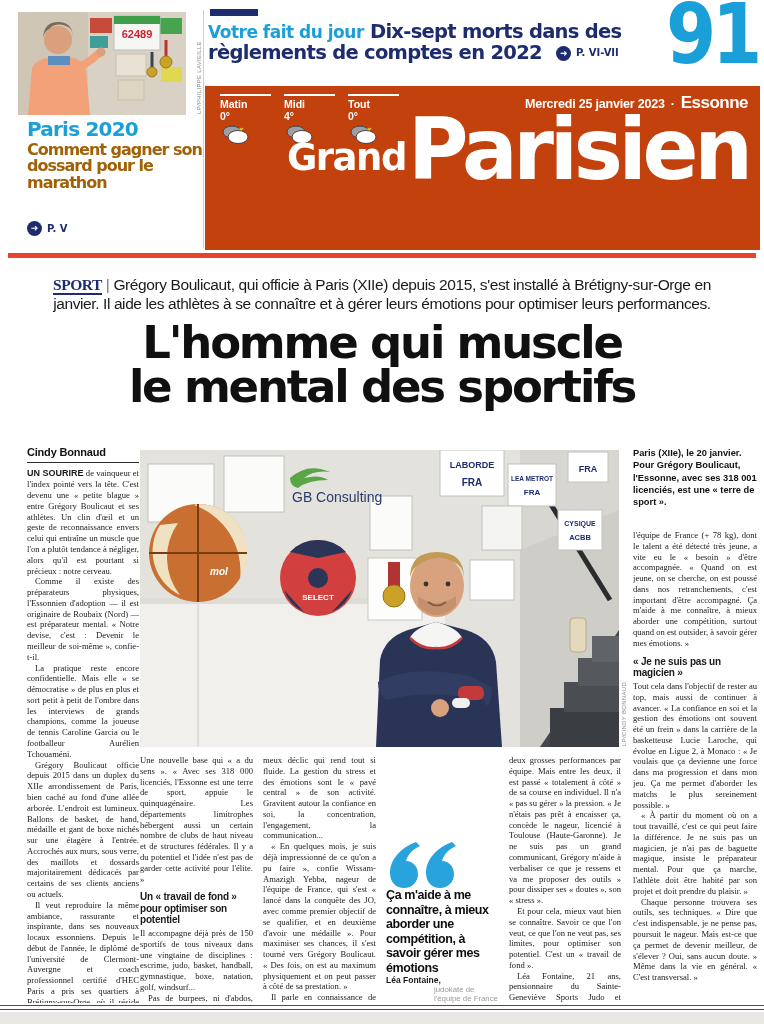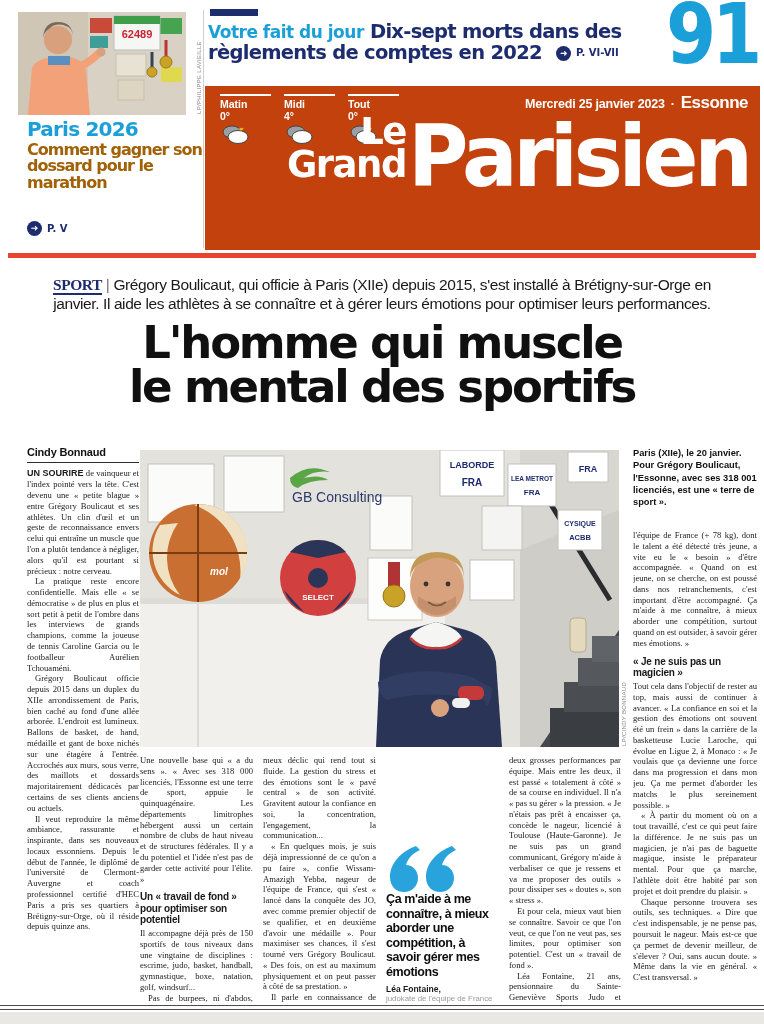--- a/index.html
+++ b/index.html
@@ -45,22 +45,22 @@
   .col p{margin:0;}
   .col p + p{text-indent:8px;}
   .col .lead{font-family:"Liberation Sans",sans-serif;font-weight:bold;font-size:9px;}
   .subhead{font-family:"Liberation Sans",sans-serif;font-weight:bold;font-size:10px;line-height:1.12;
        letter-spacing:-0.2px;margin:7px 0 3px 0;text-align:left;text-indent:0;}
   .caption{font-family:"Liberation Sans",sans-serif;font-weight:bold;font-size:9.3px;line-height:1.32;
        color:#111;text-align:left;}
   .quote-block{display:flex;flex-direction:column;justify-content:flex-end;}
   .quote-text{font-family:"Liberation Sans",sans-serif;font-weight:bold;font-size:12.5px;
        line-height:1.16;letter-spacing:-0.4px;color:#0e0e0e;margin-top:0;}
-  .quote-author{font-family:"Liberation Sans",sans-serif;font-weight:bold;font-size:8.5px;margin-top:5px;}
-  .quote-role{font-family:"Liberation Sans",sans-serif;font-size:7.8px;color:#9a9a9a;}
+  .quote-author{font-family:"Liberation Sans",sans-serif;font-weight:bold;font-size:8.5px;}
+  .quote-role{font-family:"Liberation Sans",sans-serif;font-size:7.8px;color:#9a9a9a;margin-left:48px;}
   .vline{background:#cfcfcf;width:1px;}
   .navybar{background:#1d2c6e;}
   .bottom-rule{border-top:1.5px solid #4c4c4c;border-bottom:1.5px solid #4c4c4c;height:3px;}
   .bottom-band{background:#e9e8e4;}
   svg text{font-family:"Liberation Sans",sans-serif;}
 </style>
 </head>
 <body>
 
 <div class="abs" style="left:18px;top:12px;width:168px;height:120px">
@@ -86,21 +86,21 @@
     <path d="M10,103 L14,56 Q18,47 34,45 L52,45 Q66,48 68,58 L72,103 Z" fill="#f2a179"></path>
     <path d="M30,44 h22 v9 h-22 z" fill="#5a8fc0"></path>
     <circle cx="40" cy="28" r="14" fill="#d8a07c"></circle>
     <path d="M25,26 Q26,10 40,10 Q55,10 55,26 Q55,16 48,14 Q38,10 31,17 Q26,20 25,26 Z" fill="#7b6a58"></path>
     <path d="M54,58 Q70,52 80,42" stroke="#f2a179" stroke-width="8" fill="none" stroke-linecap="round"></path>
     <circle cx="83" cy="40" r="4.5" fill="#d8a07c"></circle>
   </svg>
 </div>
 <div class="abs vcredit sans" style="left:196px;top:14px;height:100px">LP/PHILIPPE LAVIEILLE</div>
 
-<div class="abs heavy teaser-section" style="left:27px;top:119px">Paris 2026</div>
+<div class="abs heavy teaser-section" style="left:27px;top:119px">Paris 2020</div>
 <div class="abs heavy teaser-title" style="left:27px;top:142px;width:175px">Comment gagner son dossard pour le marathon</div>
 <div class="abs pageref" style="left:27px;top:221px">
   <span class="arrow-circle">➜</span>
   <span class="heavy pageref-label">P. V</span>
 </div>
 
 <div class="abs vline" style="left:203px;top:10px;height:238px"></div>
 
 <div class="abs navybar" style="left:210px;top:9px;width:48px;height:7px"></div>
 <div class="abs heavy topstory" style="left:208px;top:21px;width:450px">
@@ -144,21 +144,20 @@
       </svg>
     </div>
   </div>
   <div class="abs date-line sans" style="right:12px;top:7px">
     <span>Mercredi 25 janvier 2023</span>
     <span>·</span>
     <span class="edition">Essonne</span>
   </div>
   <div class="abs logo heavy" style="left:82px;top:30px">
     <div class="stack">
-      <div>Le</div>
       <div>Grand</div>
     </div>
     <div class="big">Parisien</div>
   </div>
 </div>
 
 <div class="abs red-rule" style="left:8px;top:253px;width:748px;height:5px"></div>
 
 <div class="abs kicker" style="left:30px;top:276px;width:704px">
   <span class="k-label">SPORT</span><span class="k-sep">|</span><span>Grégory Boulicaut, qui officie à Paris (XIIe) depuis 2015, s'est installé à Brétigny-sur-Orge en janvier. Il aide les athlètes à se connaître et à gérer leurs émotions pour optimiser leurs performances.</span>
@@ -248,20 +247,21 @@
 
     <rect x="430" y="168" width="16" height="34" rx="4" fill="#e4d9bd" stroke="#b8ac8c"></rect>
   </svg>
 </div>
 <div class="abs vcredit sans" style="left:621px;top:648px;height:98px">LP/CINDY BONNAUD</div>
 
 <div class="abs caption" style="left:633px;top:447px;width:124px">Paris (XIIe), le 20 janvier. Pour Grégory Boulicaut, l'Essonne, avec ses 318 001 licenciés, est une « terre de sport ».</div>
 
 <div class="abs col" style="left:27px;top:468px;width:112px;height:535px">
   <p><span class="lead">UN SOURIRE</span><span> de vainqueur et l'index pointé vers la tête. C'est devenu une « petite blague » entre Grégory Boulicaut et ses athlètes. Un clin d'œil et un geste de reconnaissance envers celui qui entraîne un muscle que l'on a plutôt tendance à négliger, alors qu'il est pourtant si précieux : notre cerveau.</span></p>
+  <p>Comme il existe des préparateurs physiques, l'Essonnien d'adoption — il est originaire de Roubaix (Nord) — est préparateur mental. « Notre devise, c'est : Devenir le meilleur de soi-même », confie-t-il.</p>
   <p>La pratique reste encore confidentielle. Mais elle « se démocratise » de plus en plus et sort petit à petit de l'ombre dans les interviews de grands champions, comme la joueuse de tennis Caroline Garcia ou le footballeur Aurélien Tchouaméni.</p>
   <p>Grégory Boulicaut officie depuis 2015 dans un duplex du XIIe arrondissement de Paris, bien caché au fond d'une allée arborée. L'endroit est lumineux. Ballons de basket, de hand, médaille et gant de boxe nichés sur une étagère à l'entrée. Accrochés aux murs, sous verre, des maillots et dossards majoritairement dédicacés par certains de ses clients anciens ou actuels.</p>
   <p>Il veut reproduire la même ambiance, rassurante et inspirante, dans ses nouveaux locaux essonniens. Depuis le début de l'année, le diplômé de l'université de Clermont-Auvergne et coach professionnel certifié d'HEC Paris a pris ses quartiers à Brétigny-sur-Orge, où il réside depuis quinze ans.</p>
 </div>
 
 <div class="abs col" style="left:140px;top:755px;width:113px;height:248px">
   <p>Une nouvelle base qui « a du sens ». « Avec ses 318 000 licenciés, l'Essonne est une terre de sport, appuie le quinquagénaire. Les départements limitrophes hébergent aussi un certain nombre de clubs de haut niveau et de structures fédérales. Il y a du potentiel et l'idée n'est pas de garder cette activité pour l'élite. »</p>
   <h3 class="subhead">Un « travail de fond » pour optimiser son potentiel</h3>
   <p>Il accompagne déjà près de 150 sportifs de tous niveaux dans une vingtaine de disciplines : escrime, judo, basket, handball, gymnastique, boxe, natation, golf, windsurf...</p>
   <p>Pas de burpees, ni d'abdos, mais avec eux, il muscle le mental pour dépasser certains blocages et actionner ce fa-</p>

